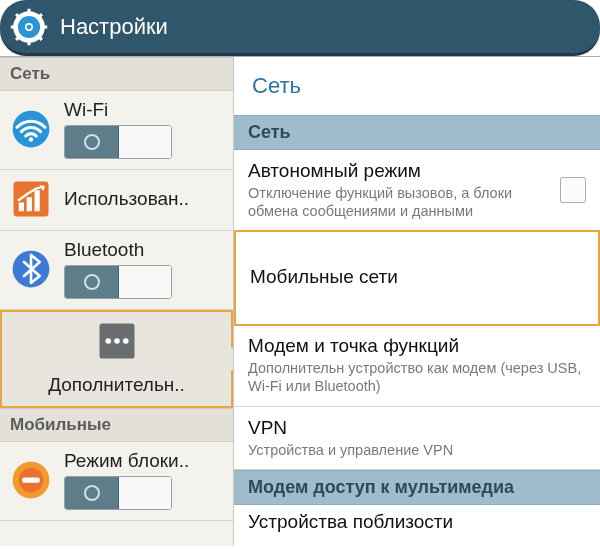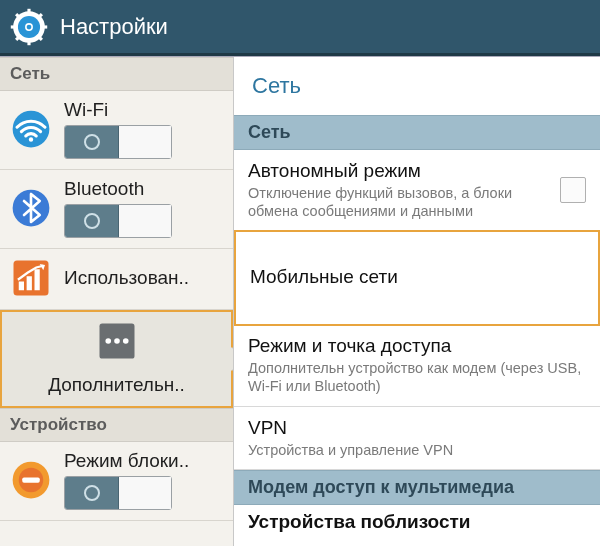--- a/index.html
+++ b/index.html
@@ -11,20 +11,21 @@
     background: #fff;
   }
   .titlebar {
     height: 56px;
     background: #30566b;
     color: #fff;
     display: flex;
     align-items: center;
     padding: 0 10px;
     border-bottom: 3px solid #1f3946;
+    border-radius: 26px;
   }
   .titlebar .gear {
     width: 38px; height: 38px;
     margin-right: 12px;
   }
   .titlebar h1 {
     font-size: 22px;
     font-weight: normal;
   }
   .main {
@@ -178,21 +179,20 @@
     height: 26px;
     border: 1px solid #b0b0b0;
     background: #fbfbfb;
     flex-shrink: 0;
     border-radius: 2px;
   }
   .row-cut {
     padding: 6px 14px 0 14px;
     font-size: 19px;
     color: #111;
-    font-weight: bold;
   }
   
   svg { display: block; }
 </style>
 </head>
 <body>
 
 <div class="titlebar">
   <span class="gear">
     <svg viewBox="0 0 48 48" width="38" height="38">
@@ -243,63 +243,63 @@
               <div class="ring"></div>
             </div>
           <div class="space"></div>
         </div>
       </div>
     </div>
 
     <div class="sidebar-item">
       <span class="icon-slot">
         <svg viewBox="0 0 48 48" width="42" height="42">
+          <rect x="4" y="4" width="40" height="40" rx="4" fill="#e8732e"></rect>
+          <rect x="10" y="28" width="6" height="10" fill="#fff"></rect>
+          <rect x="19" y="22" width="6" height="16" fill="#fff"></rect>
+          <rect x="28" y="14" width="6" height="24" fill="#fff"></rect>
+          <path d="M9 26 L20 18 L30 12 L38 10" stroke="#fff" stroke-width="2.5" fill="none"></path>
+          <path d="M34 8 L40 9 L38 15 Z" fill="#fff"></path>
+        </svg>
+      </span>
+      <span class="label">Использован..</span>
+    </div>
+
+    <div class="sidebar-item">
+      <span class="icon-slot">
+        <svg viewBox="0 0 48 48" width="42" height="42">
           <circle cx="24" cy="24" r="21" fill="#3b7bd6"></circle>
           <path d="M24 8 L24 40 L34 32 L16 16 M24 8 L34 16 L16 32" stroke="#fff" stroke-width="3" fill="none" stroke-linejoin="round" stroke-linecap="round"></path>
         </svg>
       </span>
       <div class="side-col">
         <span class="label">Bluetooth</span>
         <div class="toggle">
           <div class="knob">
               <div class="ring"></div>
             </div>
           <div class="space"></div>
         </div>
       </div>
     </div>
 
-    <div class="sidebar-item">
-      <span class="icon-slot">
-        <svg viewBox="0 0 48 48" width="42" height="42">
-          <rect x="4" y="4" width="40" height="40" rx="4" fill="#e8732e"></rect>
-          <rect x="10" y="28" width="6" height="10" fill="#fff"></rect>
-          <rect x="19" y="22" width="6" height="16" fill="#fff"></rect>
-          <rect x="28" y="14" width="6" height="24" fill="#fff"></rect>
-          <path d="M9 26 L20 18 L30 12 L38 10" stroke="#fff" stroke-width="2.5" fill="none"></path>
-          <path d="M34 8 L40 9 L38 15 Z" fill="#fff"></path>
-        </svg>
-      </span>
-      <span class="label">Использован..</span>
-    </div>
-
     <div class="sidebar-item selected highlighted">
       <span class="icon-slot">
         <svg viewBox="0 0 48 48" width="42" height="42">
           <rect x="4" y="4" width="40" height="40" rx="3" fill="#6a6e71"></rect>
           <circle cx="14" cy="24" r="3.2" fill="#fff"></circle>
           <circle cx="24" cy="24" r="3.2" fill="#fff"></circle>
           <circle cx="34" cy="24" r="3.2" fill="#fff"></circle>
         </svg>
       </span>
       <span class="label">Дополнительн..</span>
       <span class="arrow-notch"></span>
     </div>
 
-    <div class="section-header">Устройство</div>
+    <div class="section-header">Мобильные</div>
 
     <div class="sidebar-item">
       <span class="icon-slot">
         <svg viewBox="0 0 48 48" width="42" height="42">
           <circle cx="24" cy="24" r="21" fill="#f29a2e"></circle>
           <circle cx="24" cy="24" r="14" fill="#e8732e"></circle>
           <rect x="14" y="21" width="20" height="6" rx="2" fill="#fff"></rect>
         </svg>
       </span>
       <div class="side-col">
@@ -329,21 +329,21 @@
     </div>
 
     <div class="row highlighted">
       <div class="textcol">
         <div class="title">Мобильные сети</div>
       </div>
     </div>
 
     <div class="row">
       <div class="textcol">
-        <div class="title">Режим и точка доступа</div>
+        <div class="title">Модем и точка функций</div>
         <div class="sub">Дополнительн устройство как модем (через USB, Wi-Fi или Bluetooth)</div>
       </div>
     </div>
 
     <div class="row">
       <div class="textcol">
         <div class="title">VPN</div>
         <div class="sub">Устройства и управление VPN</div>
       </div>
     </div>

